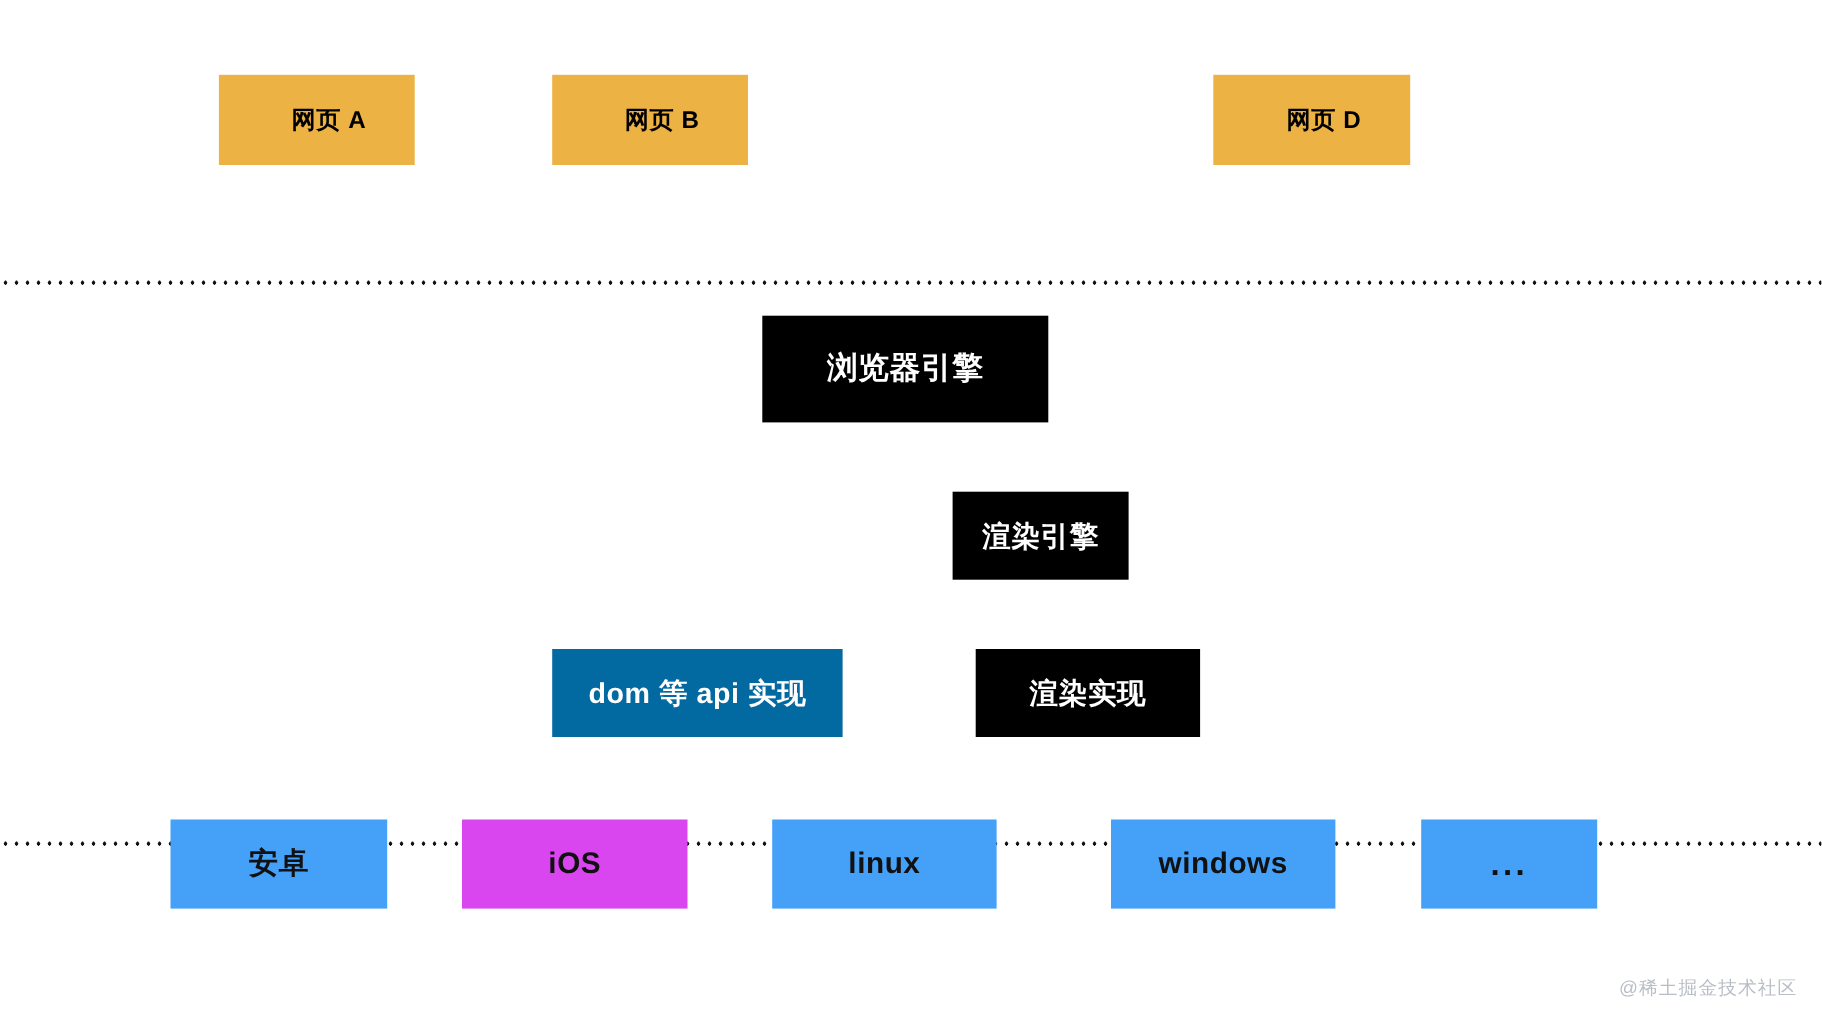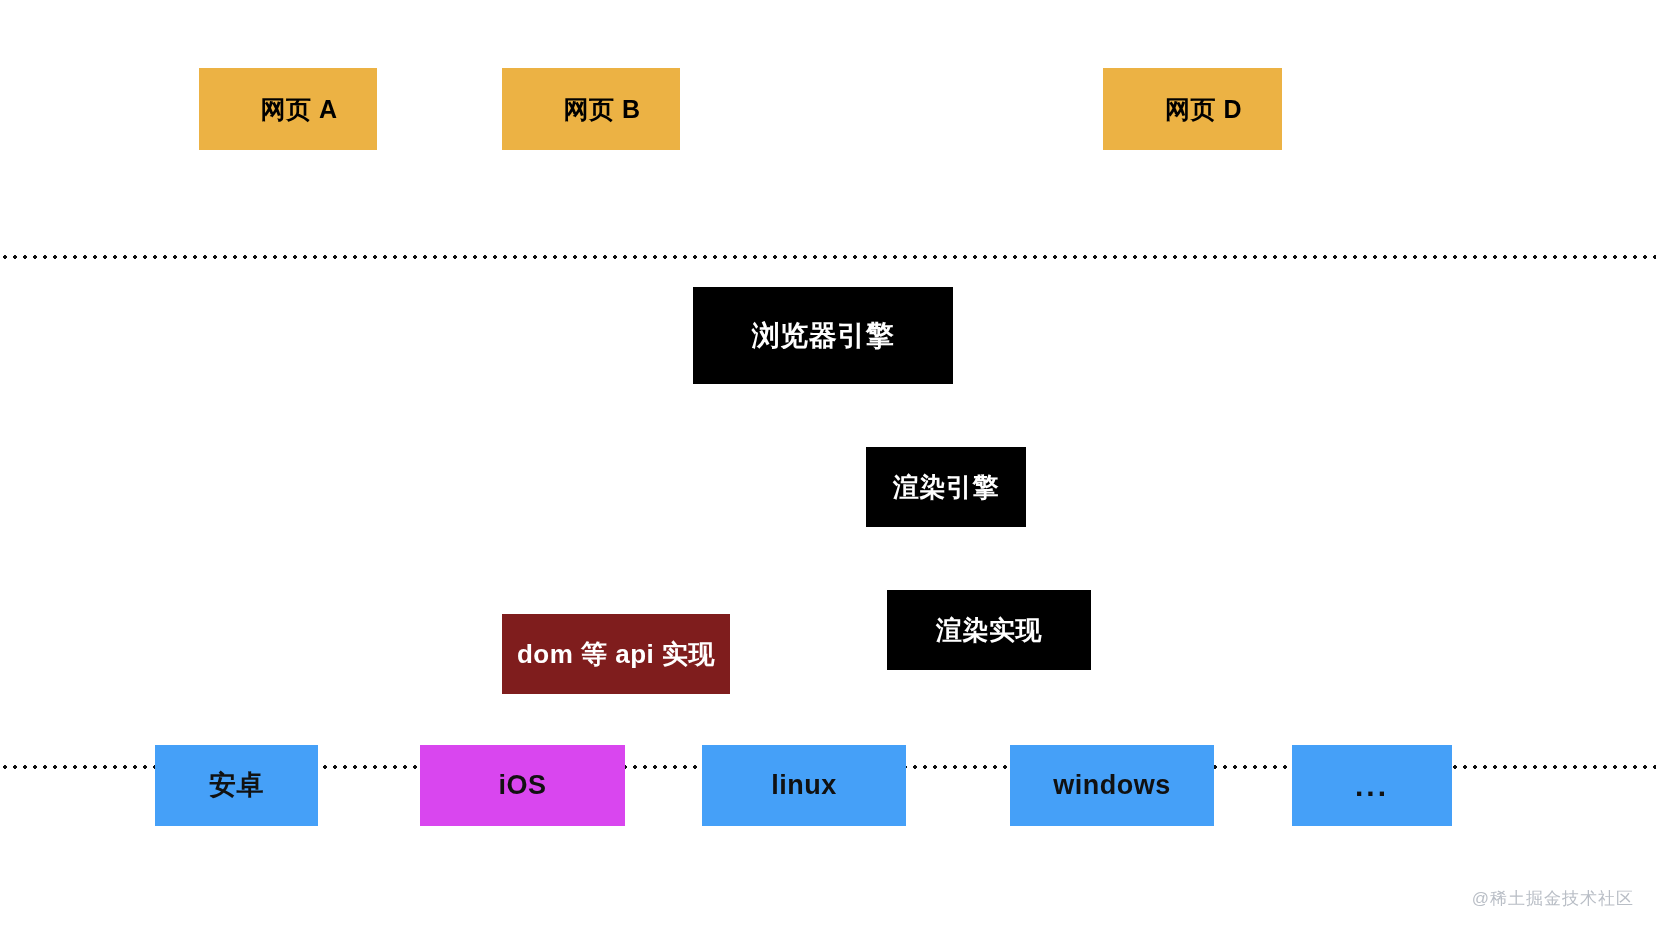--- a/index.html
+++ b/index.html
@@ -30,21 +30,21 @@
     letter-spacing: 0.5px;
     white-space: nowrap;
     line-height: 1;
     user-select: none;
   }
 
   
   .node.page {
     background: #ecb244;
     color: #000000;
-    font-size: 25px;
+    font-size: 22px;
     padding-left: 22px;
   }
 
   
   .node.engine {
     background: #000000;
     color: #ffffff;
   }
   .node.engine.lvl1 { font-size: 28px; }
   .node.engine.lvl2 { font-size: 26px; }
@@ -88,26 +88,26 @@
 <div id="canvas" style="background: rgb(255, 255, 255);">
 
   <div class="node page" style="left: 199px; top: 68px; width: 178px; height: 82px; background: rgb(236, 178, 68);">网页 A</div>
   <div class="node page" style="left: 502px; top: 68px; width: 178px; height: 82px; background: rgb(236, 178, 68);">网页 B</div>
   <div class="node page" style="left: 1103px; top: 68px; width: 179px; height: 82px; background: rgb(236, 178, 68);">网页 D</div>
 
   <div class="divider" style="top: 255px;"></div>
 
   <div class="node engine lvl1" style="left: 693px; top: 287px; width: 260px; height: 97px; background: rgb(0, 0, 0); font-family: Liberation Serif, serif;">浏览器引擎</div>
   <div class="node engine lvl2" style="left: 866px; top: 447px; width: 160px; height: 80px; background: rgb(0, 0, 0); text-align: center;">渲染引擎</div>
-  <div class="node engine lvl3" style="left: 502px; top: 590px; width: 228px; height: 80px; background: #7f1d1d; margin-top: 24px;">dom 等 api 实现</div>
+  <div class="node engine lvl3" style="left: 502px; top: 590px; width: 264px; height: 80px; background: #0369a1;">dom 等 api 实现</div>
   <div class="node engine lvl3" style="left: 887px; top: 590px; width: 204px; height: 80px; background: rgb(0, 0, 0);">渲染实现</div>
 
   <div class="divider" style="top: 765px;"></div>
 
-  <div class="node os" style="left: 155px; top: 745px; width: 163px; height: 81px; background: rgb(69, 160, 248);">安卓</div>
+  <div class="node os" style="left: 155px; top: 745px; width: 197px; height: 81px; background: rgb(69, 160, 248);">安卓</div>
   <div class="node os" style="left: 420px; top: 745px; width: 205px; height: 81px; background: #d946ef;">iOS</div>
   <div class="node os" style="left: 702px; top: 745px; width: 204px; height: 81px; background: rgb(69, 160, 248);">linux</div>
   <div class="node os" style="left: 1010px; top: 745px; width: 204px; height: 81px; background: rgb(69, 160, 248);">windows</div>
   <div class="node os ellipsis" style="left: 1292px; top: 745px; width: 160px; height: 81px; background: rgb(69, 160, 248);">...</div>
 
   <div class="watermark">@稀土掘金技术社区</div>
 
 </div>
 
 </body></html>

